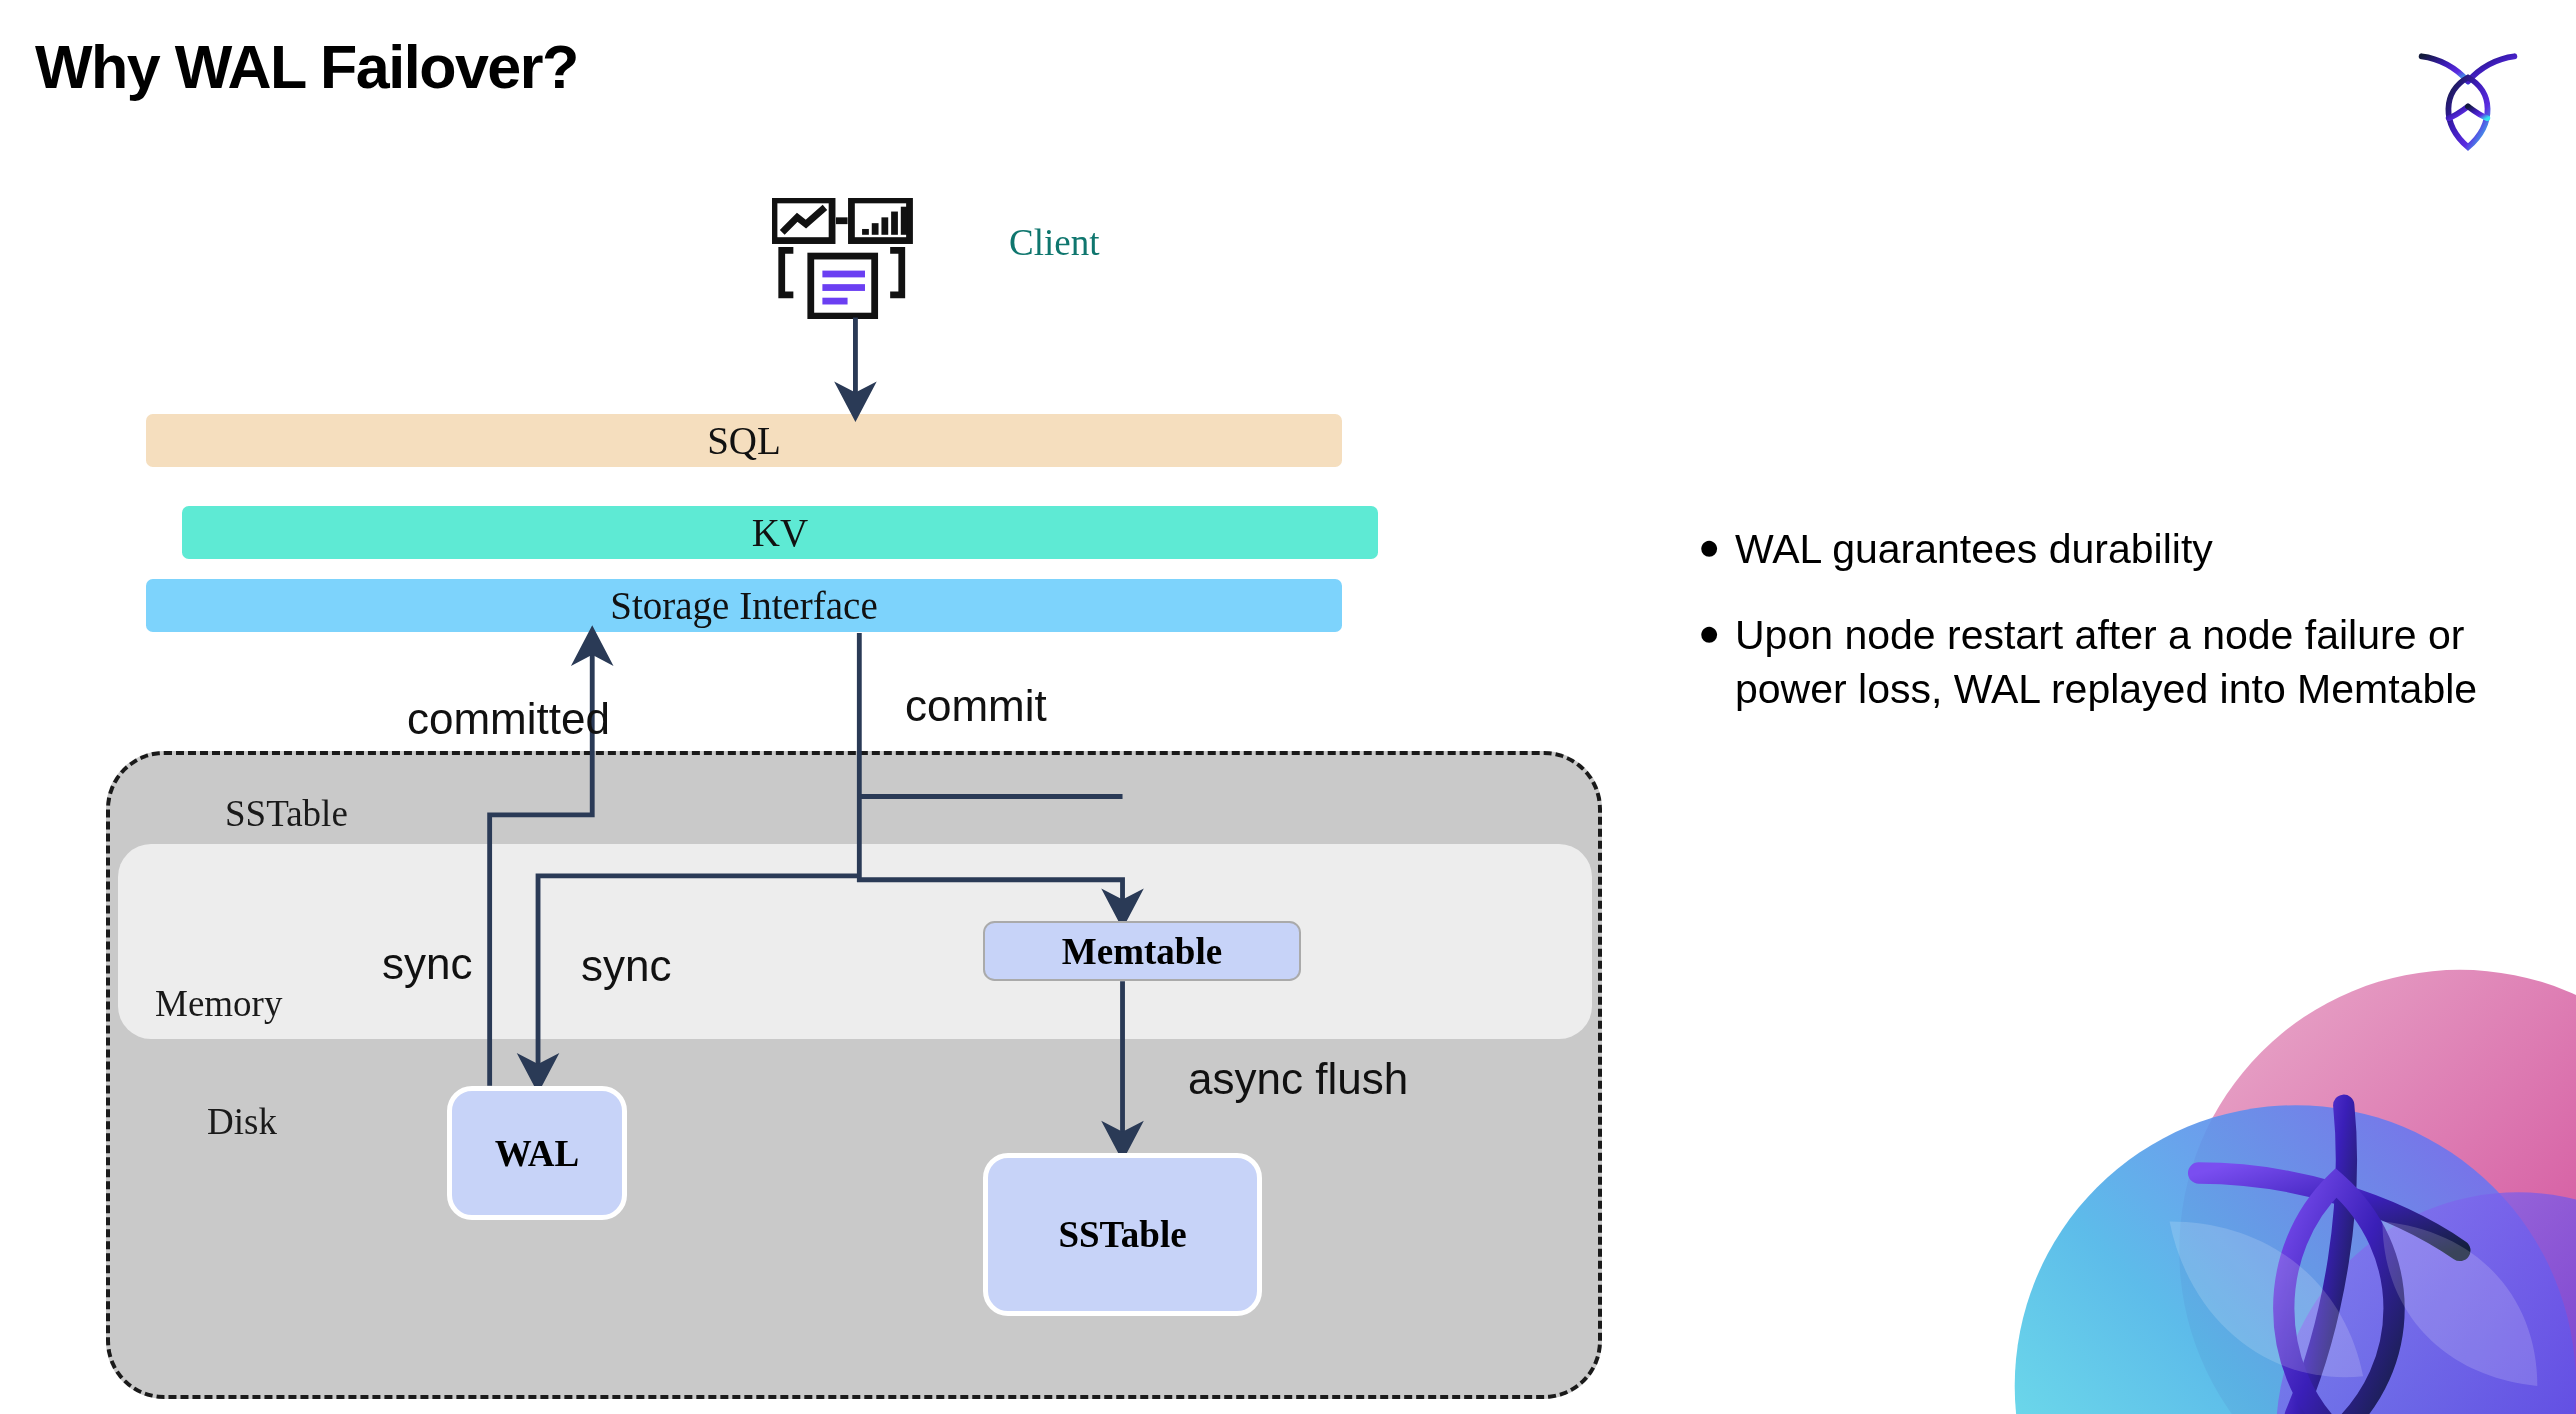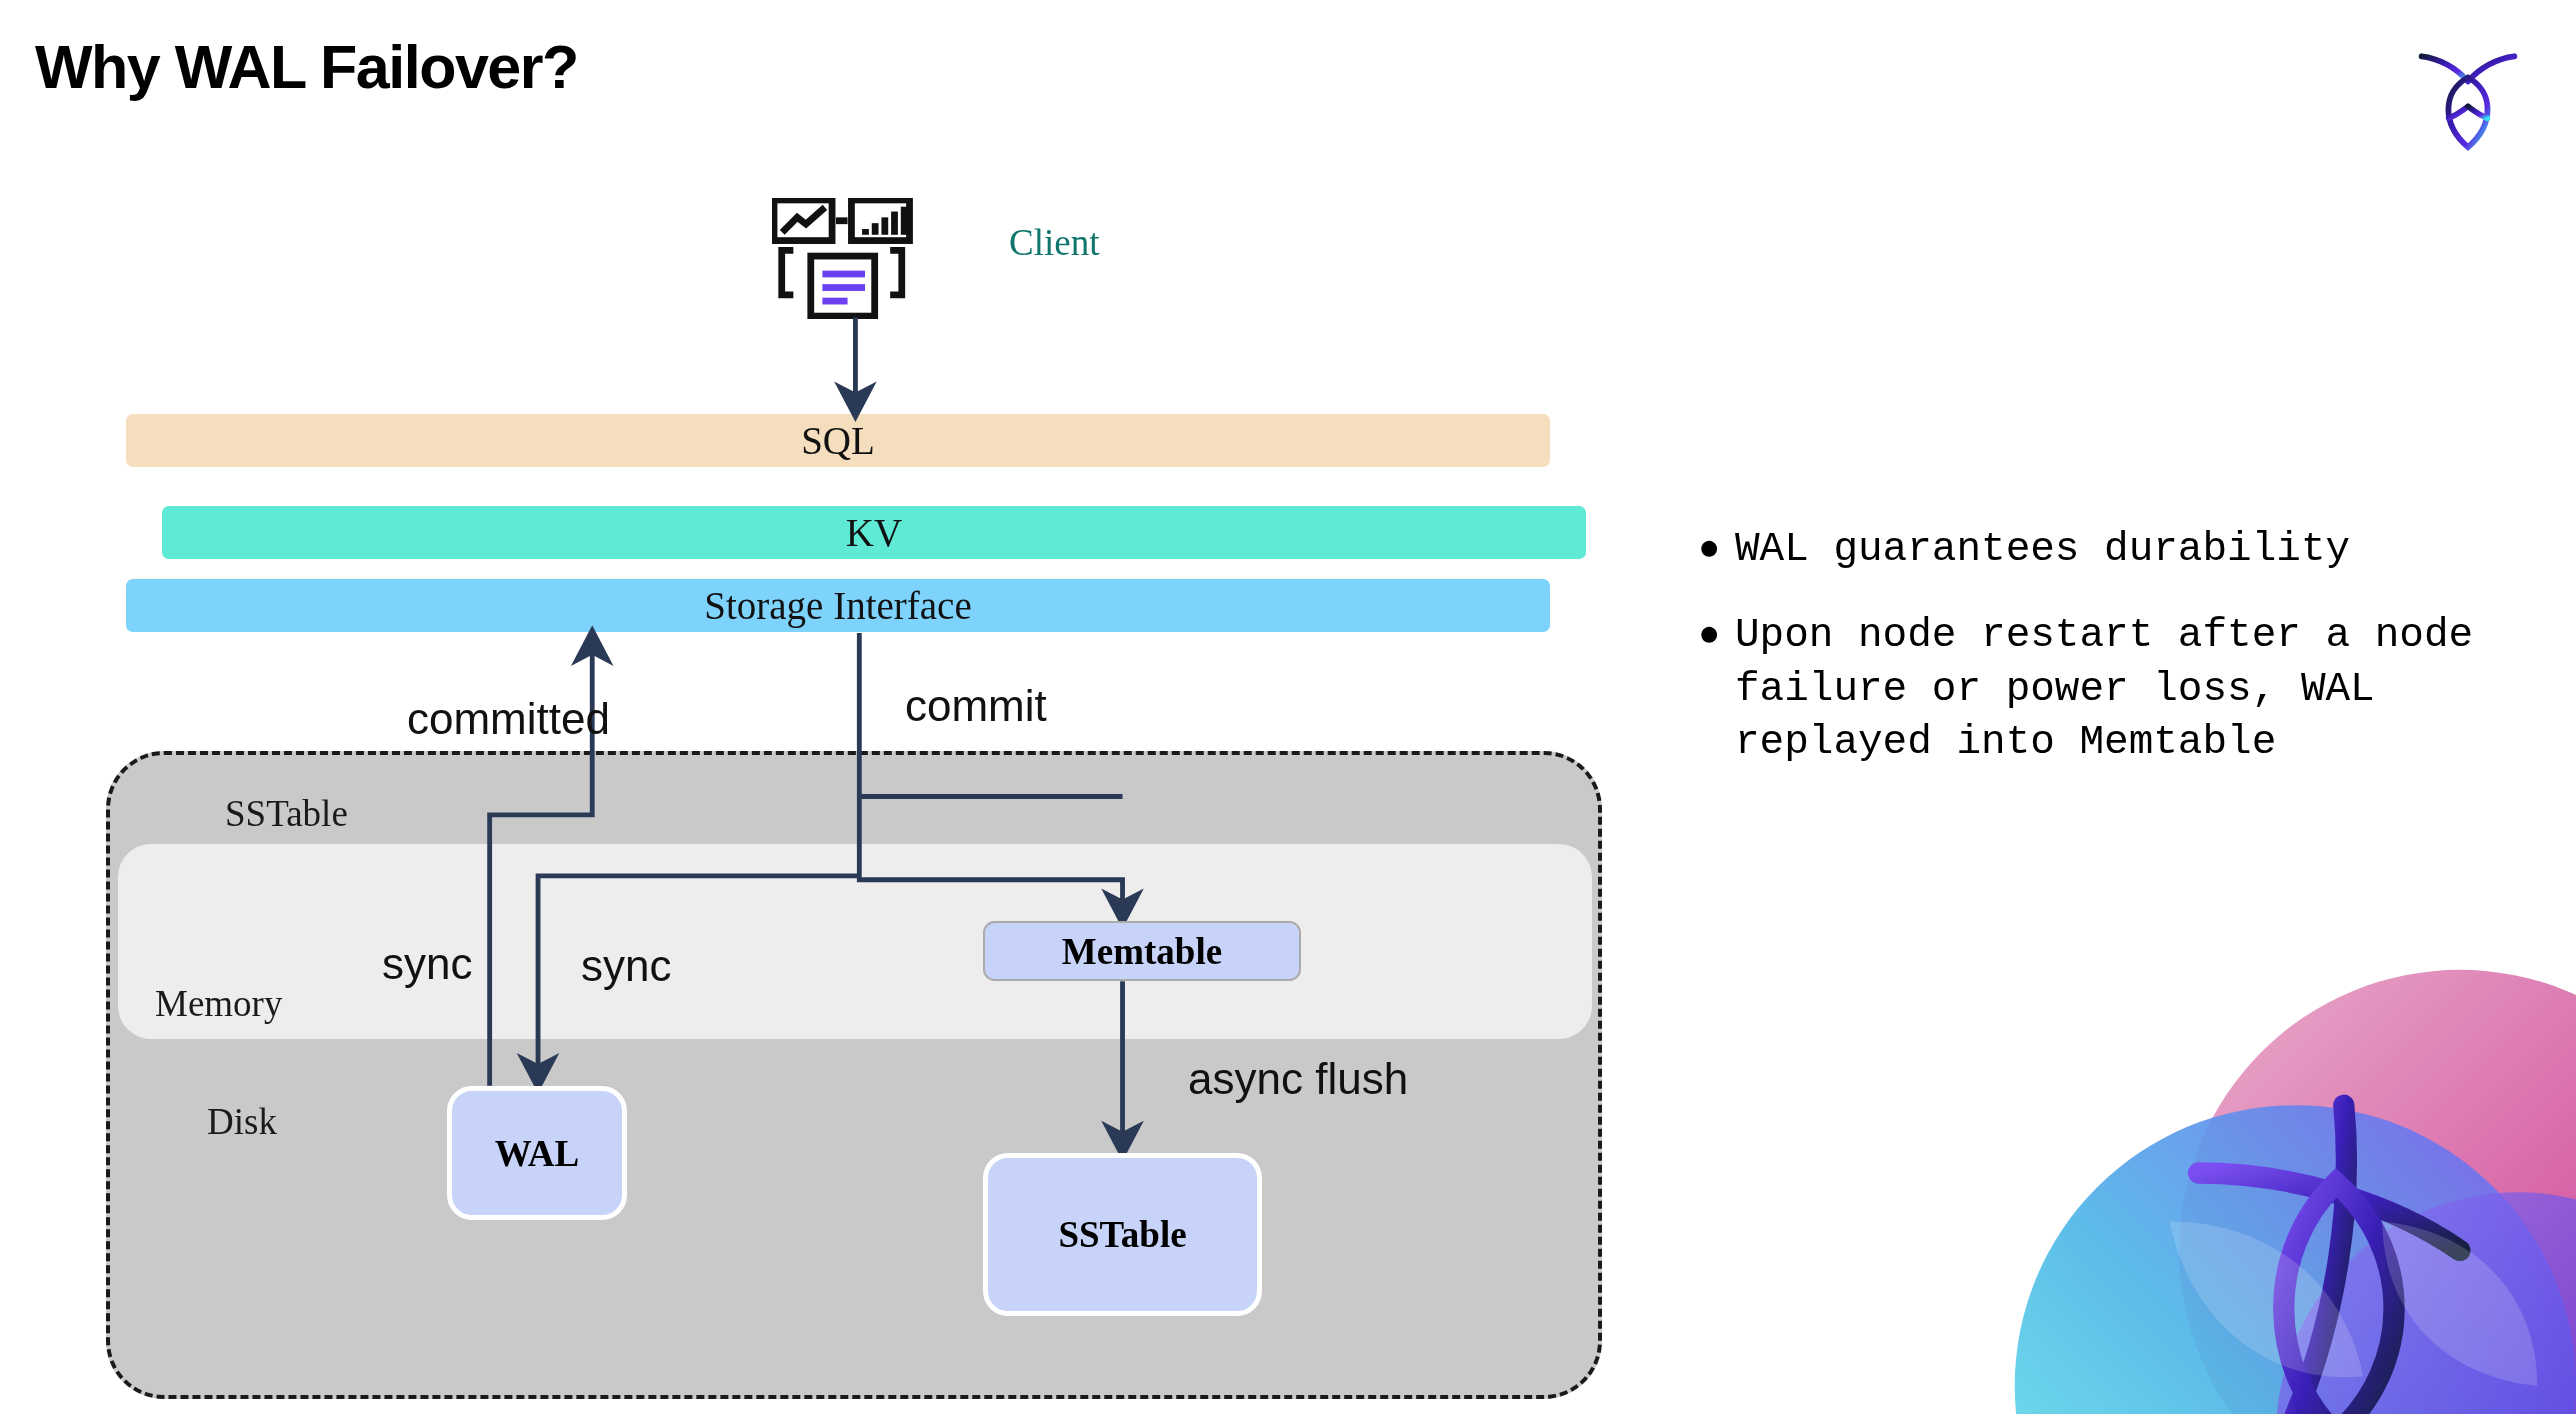--- a/index.html
+++ b/index.html
@@ -51,22 +51,22 @@
     left: 1009px;
     top: 221px;
     font-size: 37px;
     color: #0f766e;
     font-family: Liberation Serif, serif;
   }
 
   
   .layer-bar {
     position: absolute;
-    left: 126px;
-    width: 1424px;
+    left: 146px;
+    width: 1196px;
     height: 53px;
     border-radius: 6.8px;
     display: flex;
     align-items: center;
     justify-content: center;
     font-family: "Liberation Serif", serif;
     font-size: 39px;
     color: #111111;
   }
   #layer-sql  { top: 414px; background: #F5DEBE; }
@@ -196,21 +196,21 @@
     margin-bottom: 33px;
   }
   .bullet-dot {
     flex: 0 0 auto;
     width: 37px;
     font-size: 37px;
     line-height: 1.28;
     color: #000000;
   }
   .bullet-text {
-    font-family: Liberation Mono, monospace;
+    font-family: Liberation Sans, sans-serif;
     font-size: 41px;
     line-height: 1.3;
     color: #000000;
   }
 
   
   #decor-graphic {
     position: absolute;
     right: 0;
     bottom: 0;

